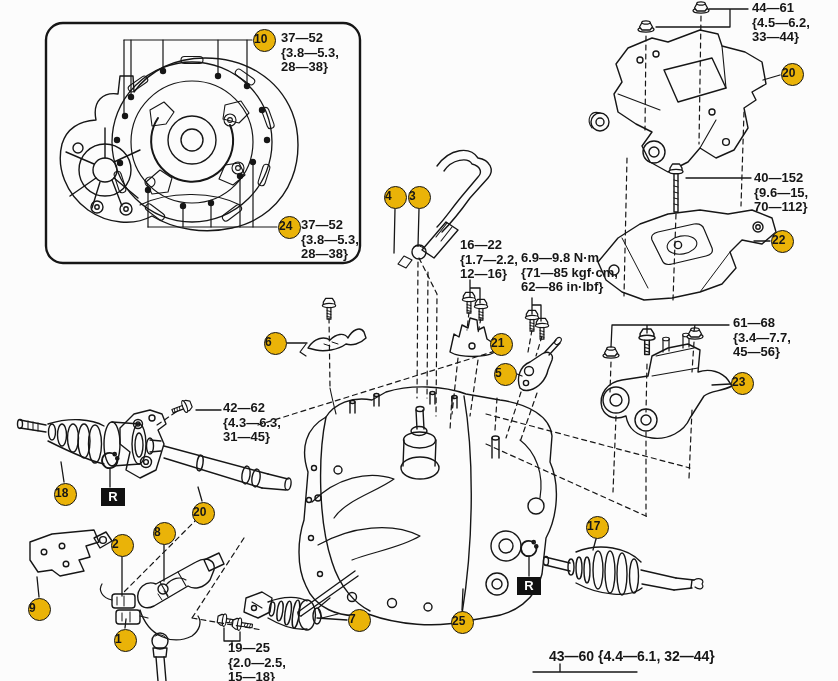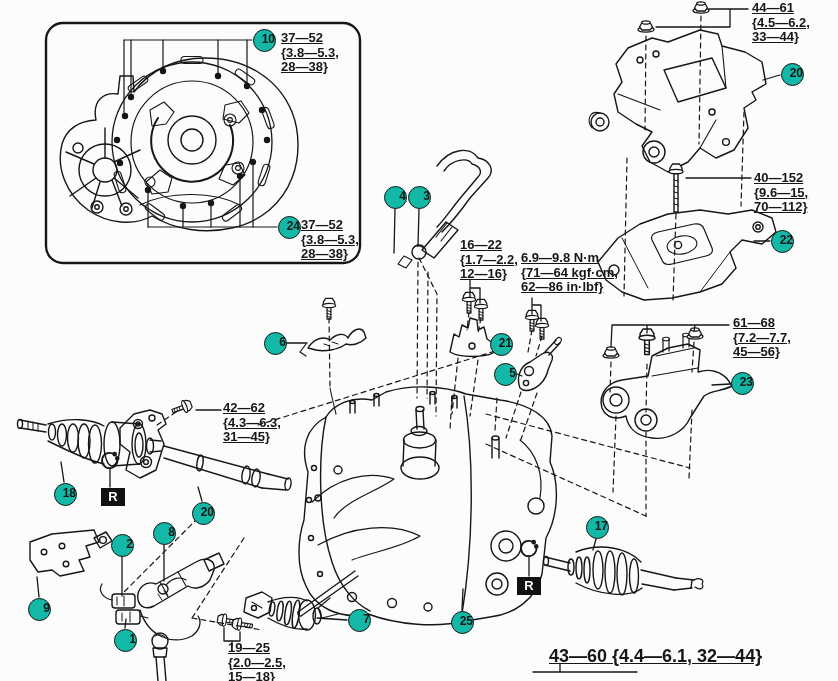--- a/index.html
+++ b/index.html
@@ -5,26 +5,26 @@
   html,body{margin:0;padding:0;background:#e8e8e8;}
   .stage{
     position:relative;width:838px;height:681px;background:#fcfcfc;
     overflow:hidden;font-family:"Liberation Sans",sans-serif;color:#161616;
   }
   .stage svg{position:absolute;left:0;top:0;}
   .spec{
     position:absolute;font-size:13px;font-weight:bold;line-height:14.5px;
     white-space:nowrap;color:#161616;letter-spacing:0;
   }
-  .spec span{display:block;text-decoration:underline;}
-  .spec.small{font-size:18px;}
+  .spec span{display:block;}
+  .spec.small{font-size:14px;}
   .callout{
     position:absolute;width:23px;height:23px;border:1.7px solid #161616;
-    border-radius:50%;background:#14b8a6;box-sizing:border-box;
-    font-size:12px;font-weight:bold;text-align:right;line-height:19px;color:#161616;
+    border-radius:50%;background:#eab308;box-sizing:border-box;
+    font-size:12px;font-weight:bold;text-align:left;line-height:19px;color:#161616;
   }
   .rbadge{
     position:absolute;width:24px;height:18px;background:#111;color:#fff;
     font-size:13px;font-weight:bold;text-align:center;line-height:18px;
   }
 </style>
 </head>
 <body>
 
 <div class="stage">
@@ -458,31 +458,31 @@
   <span>{4.5—6.2,</span>
   <span>33—44}</span>
 </div>
 <div class="spec" style="left:754px;top:171px">
   <span>40—152</span>
   <span>{9.6—15,</span>
   <span>70—112}</span>
 </div>
 <div class="spec" style="left:733px;top:316px">
   <span>61—68</span>
-  <span>{7.2—7.7,</span>
+  <span>{3.4—7.7,</span>
   <span>45—56}</span>
 </div>
 <div class="spec" style="left:460px;top:238px">
   <span>16—22</span>
   <span>{1.7—2.2,</span>
   <span>12—16}</span>
 </div>
 <div class="spec" style="left:521px;top:251px">
   <span>6.9—9.8 N·m</span>
-  <span>{71—64 kgf·cm,</span>
+  <span>{71—85 kgf·cm,</span>
   <span>62—86 in·lbf}</span>
 </div>
 <div class="spec" style="left:223px;top:401px">
   <span>42—62</span>
   <span>{4.3—6.3,</span>
   <span>31—45}</span>
 </div>
 <div class="spec" style="left:228px;top:641px">
   <span>19—25</span>
   <span>{2.0—2.5,</span>

